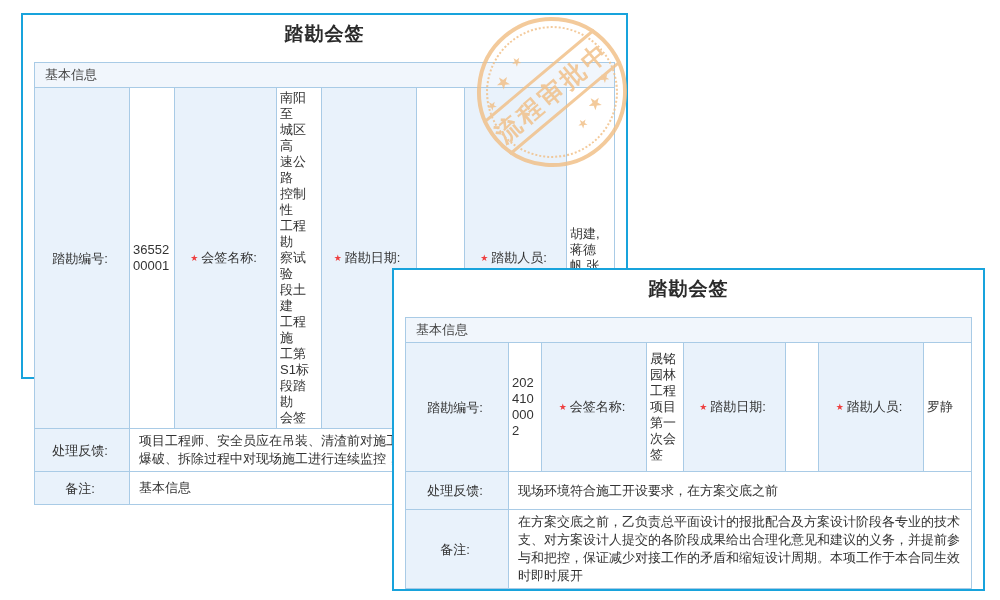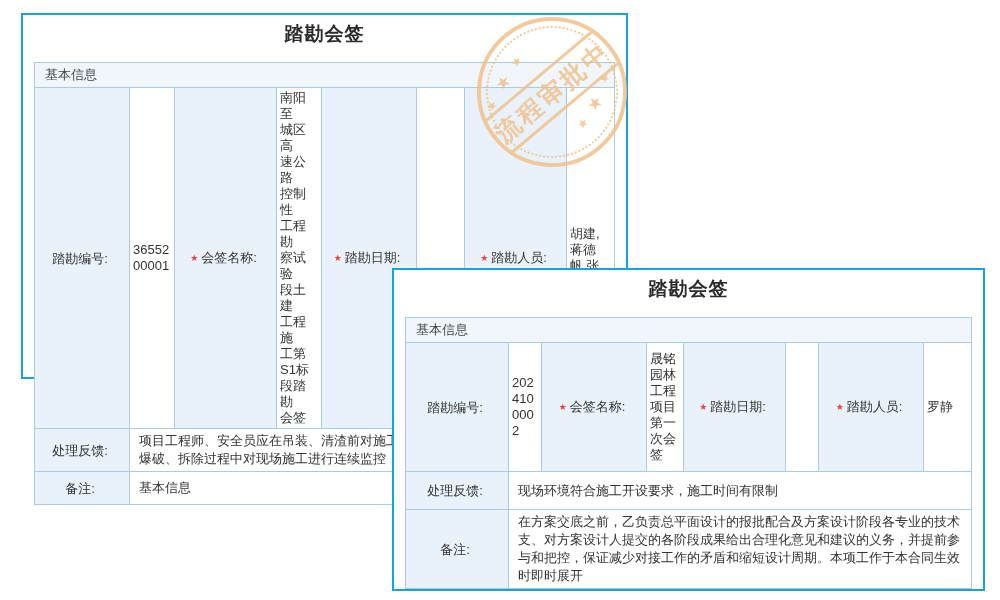--- a/index.html
+++ b/index.html
@@ -176,21 +176,21 @@
 第一
 次会
 签</td>
       <td class="lbl"><span class="req">★</span><span>踏勘日期:</span></td>
       <td class="val"></td>
       <td class="lbl"><span class="req">★</span><span>踏勘人员:</span></td>
       <td class="val">罗静</td>
     </tr>
     <tr class="rf">
       <td class="lbl"><span>处理反馈:</span></td>
-      <td class="wide" colspan="7">现场环境符合施工开设要求，施工时间有限制</td>
+      <td class="wide" colspan="7">现场环境符合施工开设要求，在方案交底之前</td>
     </tr>
     <tr class="rr">
       <td class="lbl"><span>备注:</span></td>
       <td class="wide" colspan="7">在方案交底之前，乙负责总平面设计的报批配合及方案设计阶段各专业的技术支、对方案设计人提交的各阶段成果给出合理化意见和建议的义务，并提前参与和把控，保证减少对接工作的矛盾和缩短设计周期。本项工作于本合同生效时即时展开</td>
     </tr>
   </tbody>
     </table>
 </div>
 
 </body></html>

